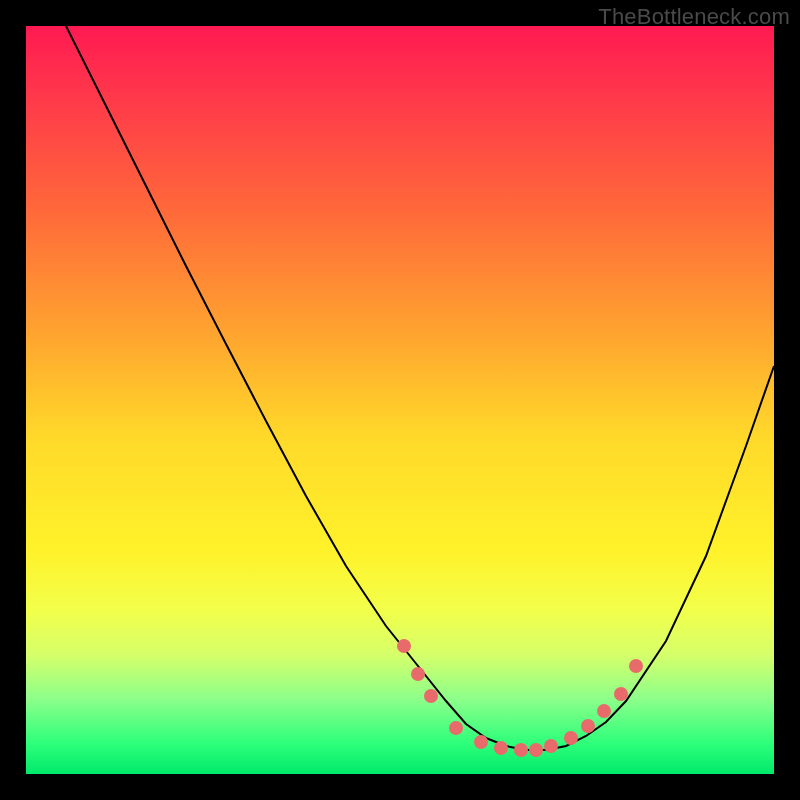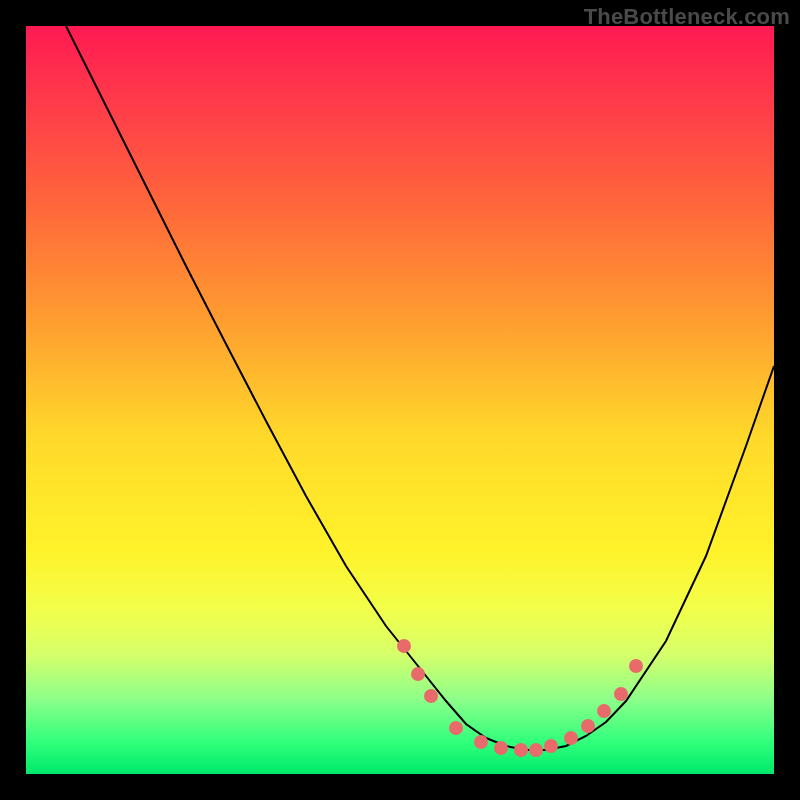--- a/index.html
+++ b/index.html
@@ -30,21 +30,21 @@
       #2cff7a 96%,
       #00e86a 100%
     );
   }
   .watermark {
     position: absolute;
     top: 4px;
     right: 10px;
     color: #4a4a4a;
     font-size: 22px;
-    font-weight: 700;
+    font-weight: 400;
     letter-spacing: 0.2px;
     font-family: Arial, sans-serif;
   }
   svg.plot {
     position: absolute;
     left: 0;
     top: 0;
     width: 748px;
     height: 748px;
   }

